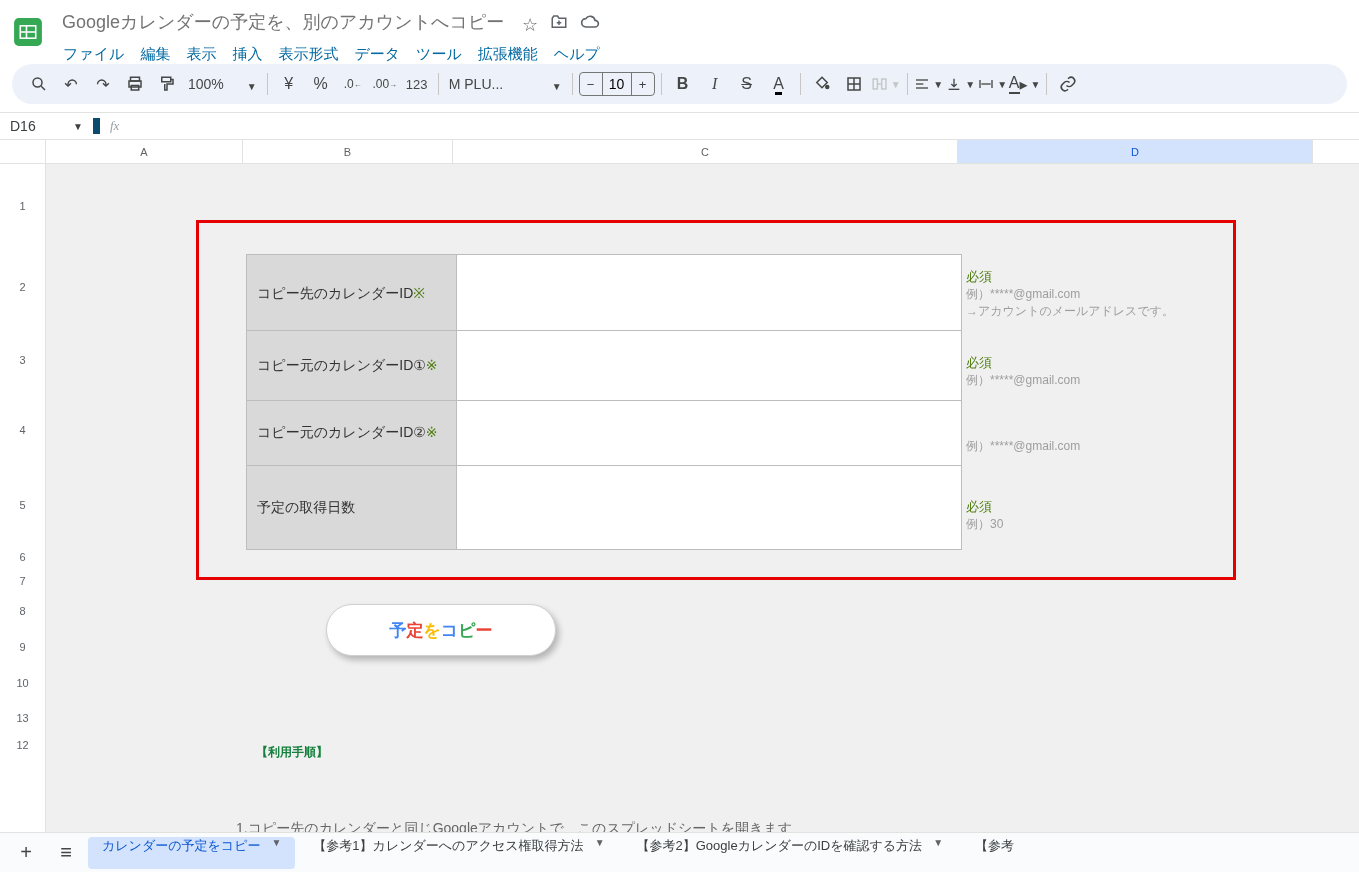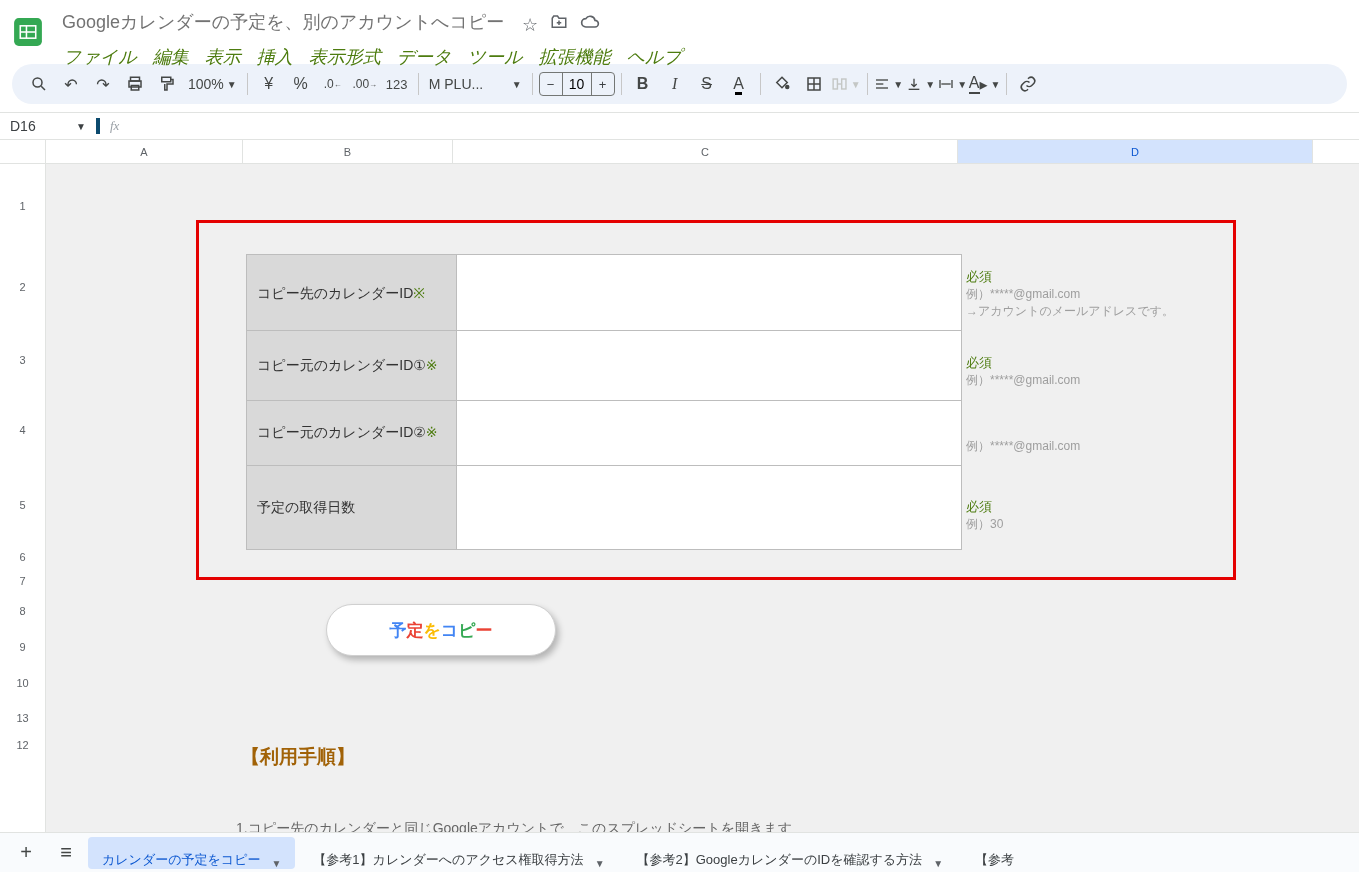--- a/index.html
+++ b/index.html
@@ -7,39 +7,39 @@
 
 
 .titlebar { display: flex; align-items: flex-start; padding: 8px 16px 0 8px; height: 64px; }
 .logo { width: 40px; height: 40px; margin-top: 4px; display:flex; align-items:center; justify-content:center;}
 .logo svg { width: 34px; height: 34px; }
 .title-area { margin-left: 8px; }
 .doc-title { font-size: 18px; color: #737373; display: inline-block; padding: 2px 6px;}
 .title-icons { display:inline-flex; gap: 12px; margin-left: 8px; color:#5f6368; align-items:center; vertical-align: middle;}
 .title-icons span { font-size: 18px; cursor:pointer;}
 .menubar { display: flex; gap: 2px; margin-top: 4px; }
-.menubar .mi { padding: 4px 7px; font-size: 18px; color: #4d7c0f; cursor: pointer; border-radius:4px;font-style:italic;}
+.menubar .mi { padding: 4px 7px; font-size: 15px; color: #0369a1; cursor: pointer; border-radius:4px;}
 
 
 .toolbar-wrap { padding: 0 12px 8px 12px;}
 .toolbar { background: #edf2fa; border-radius: 24px; height: 40px; display: flex; align-items: center; padding: 0 12px; gap: 2px; }
 .tb-btn { width: 30px; height: 30px; display:flex; align-items:center; justify-content:center; color:#444746; border-radius:4px; cursor:pointer; font-size:16px;}
 .tb-sep { width:1px; height: 22px; background: #c7c7c7; margin: 0 4px;}
-.tb-zoom { display:flex; align-items:center; gap:0; font-size:14px; color:#444746; padding:0 4px;}
+.tb-zoom { display:flex; align-items:flex-end; gap:20px; font-size:14px; color:#444746; padding:0 4px;}
 .tb-font { width:80px; font-size:14px; color:#444746; overflow:hidden; white-space:nowrap; text-overflow:ellipsis;}
 .tb-size { display:flex; align-items:center; border:1px solid #747775; border-radius:4px; height:24px;}
 .tb-size .pm { width:22px; text-align:center; cursor:pointer;}
 .tb-size input { width:30px; border:none; text-align:center; font-size:14px; background:transparent; border-left:1px solid #747775; border-right:1px solid #747775; height:22px;}
 .caret { font-size:10px; margin-left:3px;}
 .tc-underline-a { position:relative; display:inline-block;}
 .tc-underline-a::after { content:""; position:absolute; left:2px; right:2px; bottom:-2px; height:3px; background:#000;}
 
 
 .fx-row { display:flex; align-items:center; border-top:1px solid #e1e3e1; border-bottom:1px solid #e1e3e1; height:28px;}
-.namebox { width:100px; display:flex; align-items:center; justify-content:space-between; padding:0 10px; font-size:14px; color:#3c4043; border-right:4px solid #0c4a6e;}
+.namebox { width:100px; display:flex; align-items:center; justify-content:space-between; padding:0 10px; font-size:14px; color:#3c4043; border-right:7px solid #0c4a6e;}
 .fx-icon { padding:0 10px; color:#9aa0a6; font-style:italic; font-family:serif;}
 .fx-input { flex:1; }
 
 
 .grid-wrap { display:flex; height: calc(100% - 64px - 48px - 28px - 40px); }
 .row-hdrs { width:46px; background:#fff; border-right:1px solid #e1e3e1;}
 .row-hdrs .corner { height:24px; border-bottom:1px solid #e1e3e1; background:#fff;}
 .row-hdrs .rn { text-align:center; color:#5f6368; font-size:11px; border-bottom:1px solid transparent; display:flex; align-items:center; justify-content:center;}
 .col-body { flex:1; overflow:hidden; position:relative;}
 .col-hdrs { display:flex; height:24px; border-bottom:1px solid #e1e3e1;}
@@ -54,27 +54,27 @@
 .formtable .lbl { background:#d9d9d9; width:210px;}
 .formtable .val { background:#fff; width:505px;}
 .req { color:#4d7c0f;}
 .note-col { position:absolute; left:920px; font-size:12px; color:#9e9e9e; line-height:1.4;}
 .note-col .req { font-size:13px;}
 
 .btns { position:absolute; left:280px; top:440px; display:flex; gap:105px;}
 .pillbtn { width:230px; height:52px; background:#fff; border:1px solid #d0d0d0; border-radius:26px; display:flex; align-items:center; justify-content:center; font-size:17px; font-weight:bold; box-shadow:3px 4px 6px rgba(0,0,0,.25); cursor:pointer;}
 .g-b{color:#4285F4;} .g-r{color:#EA4335;} .g-y{color:#FBBC05;} .g-g{color:#34A853;}
 
-.usage-h { position:absolute; left:195px; top:580px; font-size:19px; color:#a16207; font-weight:bold;}
+.usage-h { position:absolute; left:210px; top:580px; font-size:12px; color:#15803d; font-weight:bold;}
 .usage-p { position:absolute; left:190px; top:608px; font-size:14px; color:#666;margin-top:48px;}
 
 
 .tabs-row { position:fixed; bottom:0; left:0; right:0; height:40px; background:#f9fbfd; border-top:1px solid #e1e3e1; display:flex; align-items:center; padding:0 8px; gap:4px;}
 .tabs-row .tbtn { width:36px; height:32px; display:flex; align-items:center; justify-content:center; color:#444746; cursor:pointer; border-radius:4px; font-size:20px;}
-.tabs-row .tab { padding: 0 14px; height:32px; display:flex; align-items:flex-end; gap:8px; font-size:13px; color:#3c4043; cursor:pointer; border-radius:4px; white-space:nowrap;}
+.tabs-row .tab { padding: 0 14px; height:32px; display:flex; align-items:flex-start; gap:8px; font-size:13px; color:#3c4043; cursor:pointer; border-radius:4px; white-space:nowrap;}
 .tabs-row .tab.active { background:#d3e3fd; color:#0b57d0; font-weight:500;}
 .tabs-row .tab .caret{color:#5f6368;}
 </style>
 </head>
 <body>
 
 <div class="titlebar">
   <div class="logo">
     <svg viewBox="0 0 44 44">
         <rect x="4" y="4" width="36" height="36" rx="6" fill="#34a853"></rect>

